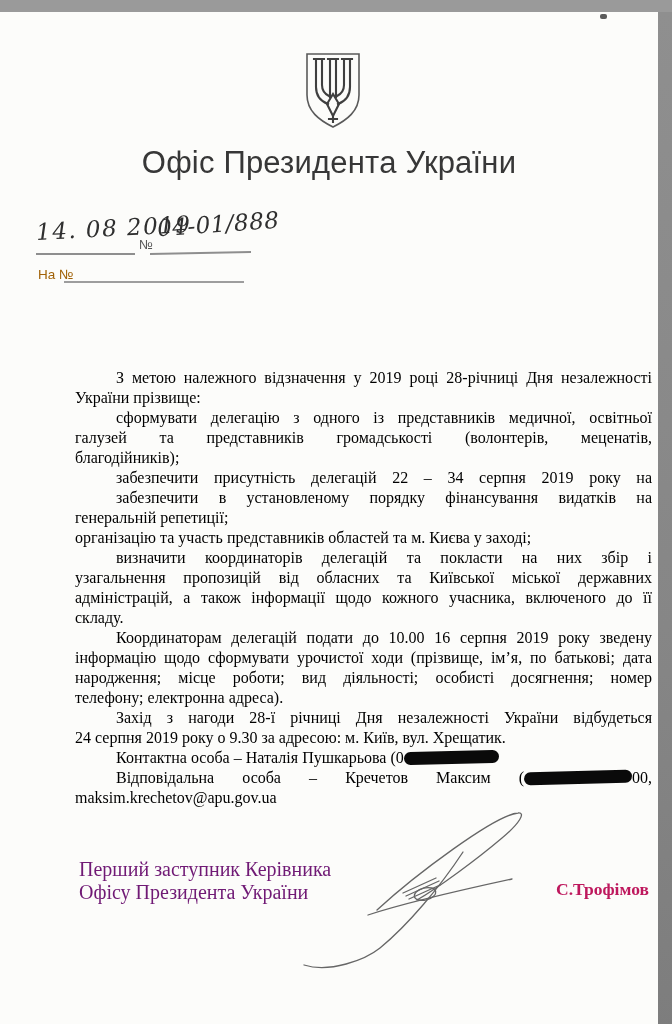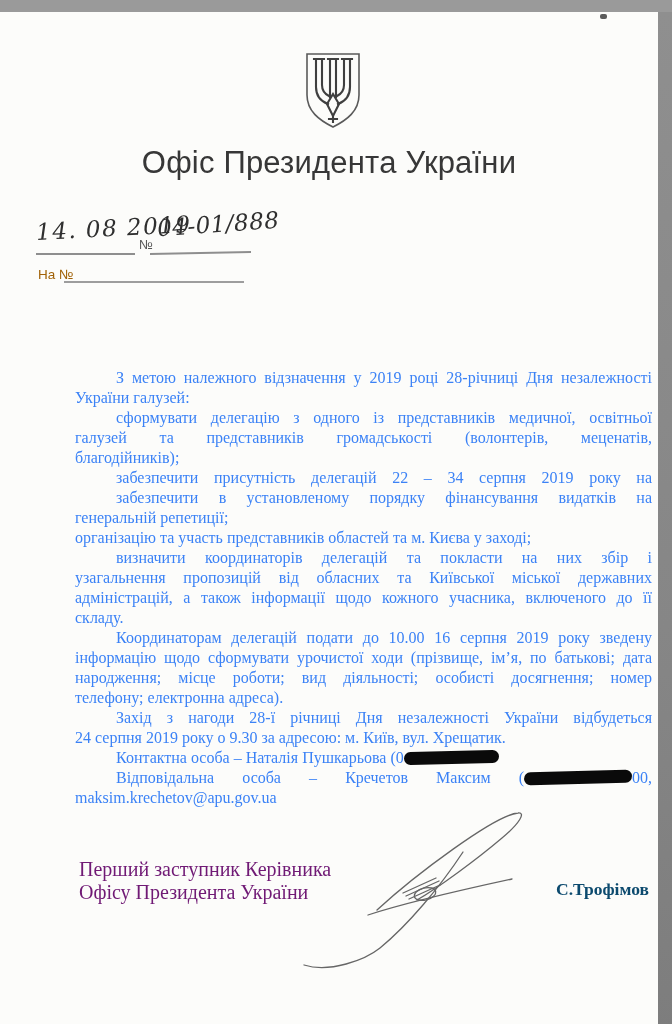--- a/index.html
+++ b/index.html
@@ -29,31 +29,31 @@
   .u2 { left:150px; top:240px; width:101px; transform:rotate(-1deg); }
   .u3 { left:64px;  top:269px; width:180px; background:#9d9d9d; }
   .no-label { position:absolute; left:139px; top:225px; font-family:"Liberation Sans", sans-serif; font-size:13px; color:#555; }
   .nano     { position:absolute; left:38px;  top:255px; font-family:"Liberation Sans", sans-serif; font-size:13.5px; color:#a16207; }
 
   .addressee {
     position:absolute; left:383px; top:246px; width:260px; text-align:center;
     font-weight:bold; font-size:17px; line-height:22.5px; color:#121212;
   }
 
-  .body-text { position:absolute; left:75px; top:356px; width:577px; font-size:16px; color:#3b82f6; }
+  .body-text { position:absolute; left:75px; top:356px; width:577px; font-size:16px; color:#000000; }
   .line { height:20px; line-height:20px; overflow:hidden; }
   .just { text-align:justify; text-align-last:justify; }
   .ind  { padding-left:41px; }
   .redact {
     display:inline-block; height:13px; background:#0a0a0a; border-radius:7px;
     vertical-align:-1px; transform:rotate(-1.5deg);
   }
 
   .sig-pos  { position:absolute; left:79px;  top:846px; font-size:20px; line-height:23px; color:#701a75; }
-  .sig-name { position:absolute; left:556px; top:867px; font-size:17.5px; font-weight:bold; color:#0c4a6e; white-space:nowrap; }
+  .sig-name { position:absolute; left:556px; top:867px; font-size:17.5px; font-weight:bold; color:#be185d; white-space:nowrap; }
   .sig-svg  { position:absolute; left:290px; top:795px; }
 </style>
 </head>
 <body>
 
 <div class="page">
 
   <div class="emblem">
     <svg width="64" height="79" viewBox="0 0 64 79">
       <path d="M6,3 H58 V44 C58,60 46,69 32,76 C18,69 6,60 6,44 Z" fill="none" stroke="#5a5a5a" stroke-width="1.6"></path>
@@ -76,21 +76,21 @@
   <div class="u-line u1"></div>
   <div class="no-label">№</div>
   <div class="hand hand-num">04-01/888</div>
   <div class="u-line u2"></div>
   <div class="nano">На №</div>
   <div class="u-line u3"></div>
 
 
   <div class="body-text">
       <div class="line just ind">З метою належного відзначення у 2019 році 28-річниці Дня незалежності</div>
-      <div class="line">України галузей:</div>
+      <div class="line">України прізвище:</div>
       <div class="line just ind">сформувати делегацію з одного із представників медичної, освітньої</div>
       <div class="line just">галузей та представників громадськості (волонтерів, меценатів,</div>
       <div class="line">благодійників);</div>
       <div class="line just ind">забезпечити присутність делегацій 22 – 34 серпня 2019 року на</div>
       <div class="line just ind">забезпечити в установленому порядку фінансування видатків на</div>
       <div class="line">генеральній репетиції;</div>
       <div class="line">організацію та участь представників областей та м. Києва у заході;</div>
       <div class="line just ind">визначити координаторів делегацій та покласти на них збір і</div>
       <div class="line just">узагальнення пропозицій від обласних та Київської міської державних</div>
       <div class="line just">адміністрацій, а також інформації щодо кожного учасника, включеного до її</div>

